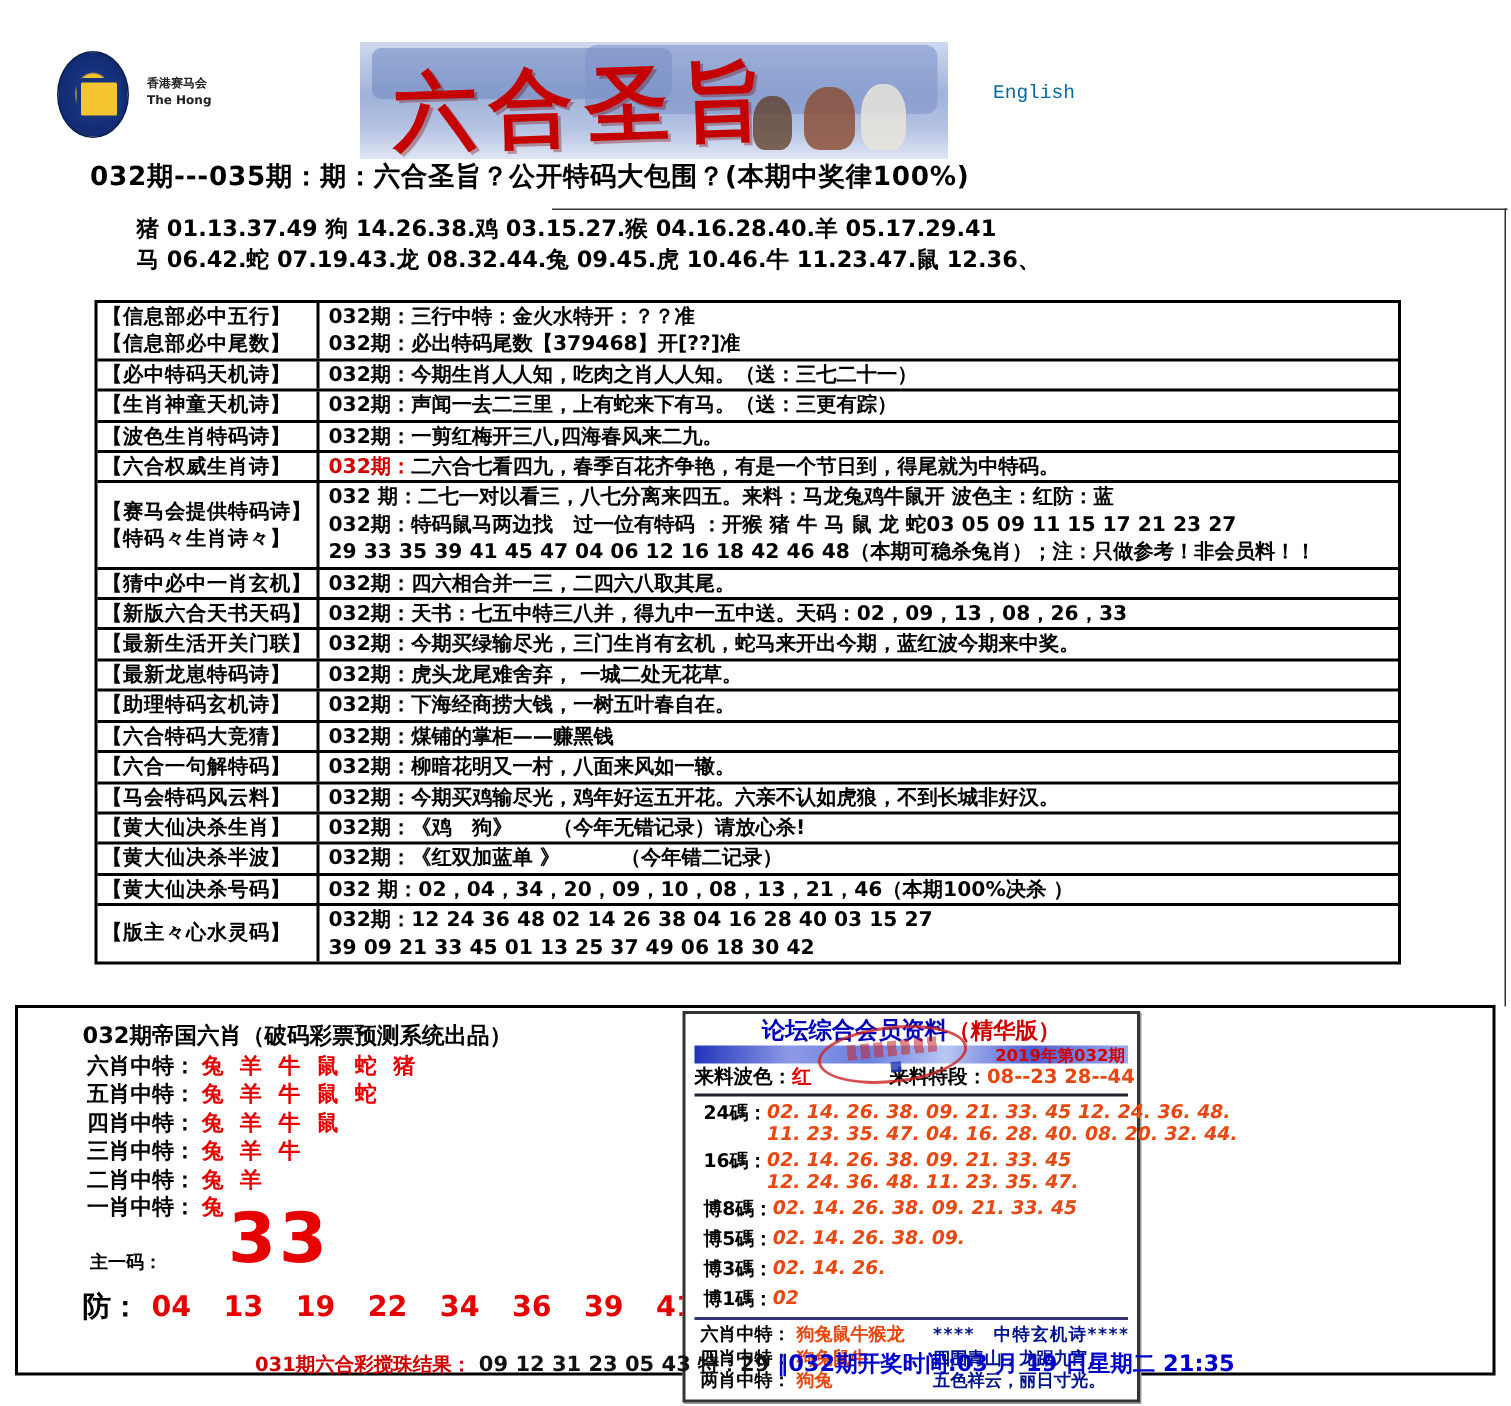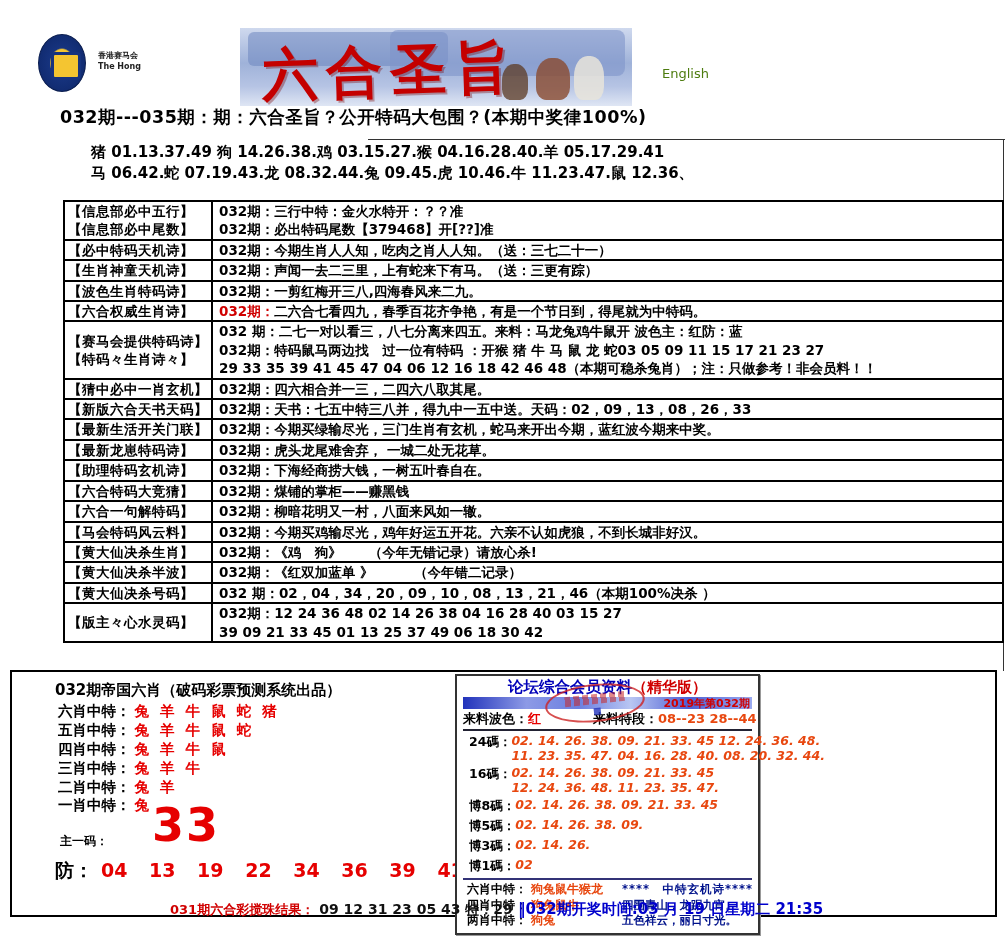--- a/index.html
+++ b/index.html
@@ -27,29 +27,29 @@
   .banner .blob1{position:absolute;left:8px;top:4px;width:200px;height:34px;background:#6d86bf;opacity:.55;border-radius:6px;}
   .banner .blob2{position:absolute;left:150px;top:2px;width:235px;height:46px;background:#7e95c9;opacity:.6;border-radius:8px;}
   .banner .horse1{position:absolute;left:296px;top:30px;width:34px;height:42px;background:#8a4a2e;opacity:.8;border-radius:45% 45% 30% 30%;}
   .banner .horse2{position:absolute;left:334px;top:28px;width:30px;height:44px;background:#e8e4da;opacity:.85;border-radius:45% 45% 30% 30%;}
   .banner .horse3{position:absolute;left:262px;top:36px;width:26px;height:36px;background:#5c3a22;opacity:.75;border-radius:45% 45% 30% 30%;}
   .banner-title {
     position:absolute; left:22px; top:6px; font-family:"DejaVu Serif","Liberation Serif",serif;
     font-size:56px; font-weight:bold; color:#c40000; letter-spacing:8px;
     transform:rotate(-2deg); text-shadow:2px 2px 0 rgba(120,0,0,.35); white-space:nowrap;
   }
-  .english-link { position:absolute; left:662px; top:66px; font-size:13px; color:#4d7c0f; cursor:pointer; }
+  .english-link { position:absolute; left:662px; top:54px; font-size:13px; color:#0369a1; cursor:pointer;font-family:Liberation Mono, monospace; }
   .headline { position:absolute; left:60px; top:105px; font-size:17.5px; font-weight:bold; letter-spacing:.5px; }
   
   .intro { position:absolute; left:91px; top:142px; font-size:15px; font-weight:bold; line-height:20.5px; }
   
   .rule-h { position:absolute; left:368px; top:139px; width:637px; border-top:1.5px solid #333; }
   .rule-v { position:absolute; left:1003px; top:139px; height:532px; border-left:1.5px solid #333; }
   
-  .ltable { position:absolute; left:63px; top:200px; width:941px; border:2px solid #000; }
+  .ltable { position:absolute; left:63px; top:200px; width:871px; border:2px solid #000; }
   .trow { display:flex; border-top:2px solid #000; }
   .trow:first-child { border-top:none; }
   .tlabel {
     width:148px; border-right:2px solid #000; padding:0 3px;
     display:flex; flex-direction:column; justify-content:center;
     font-size:13.5px; font-weight:bold; letter-spacing:.5px;
   }
   .tlabel div { line-height:18.4px; white-space:nowrap; }
   .tvalue { flex:1; padding:0 6px; font-size:13.5px; font-weight:bold; }
   .tvalue div { line-height:18.4px; white-space:nowrap; }

